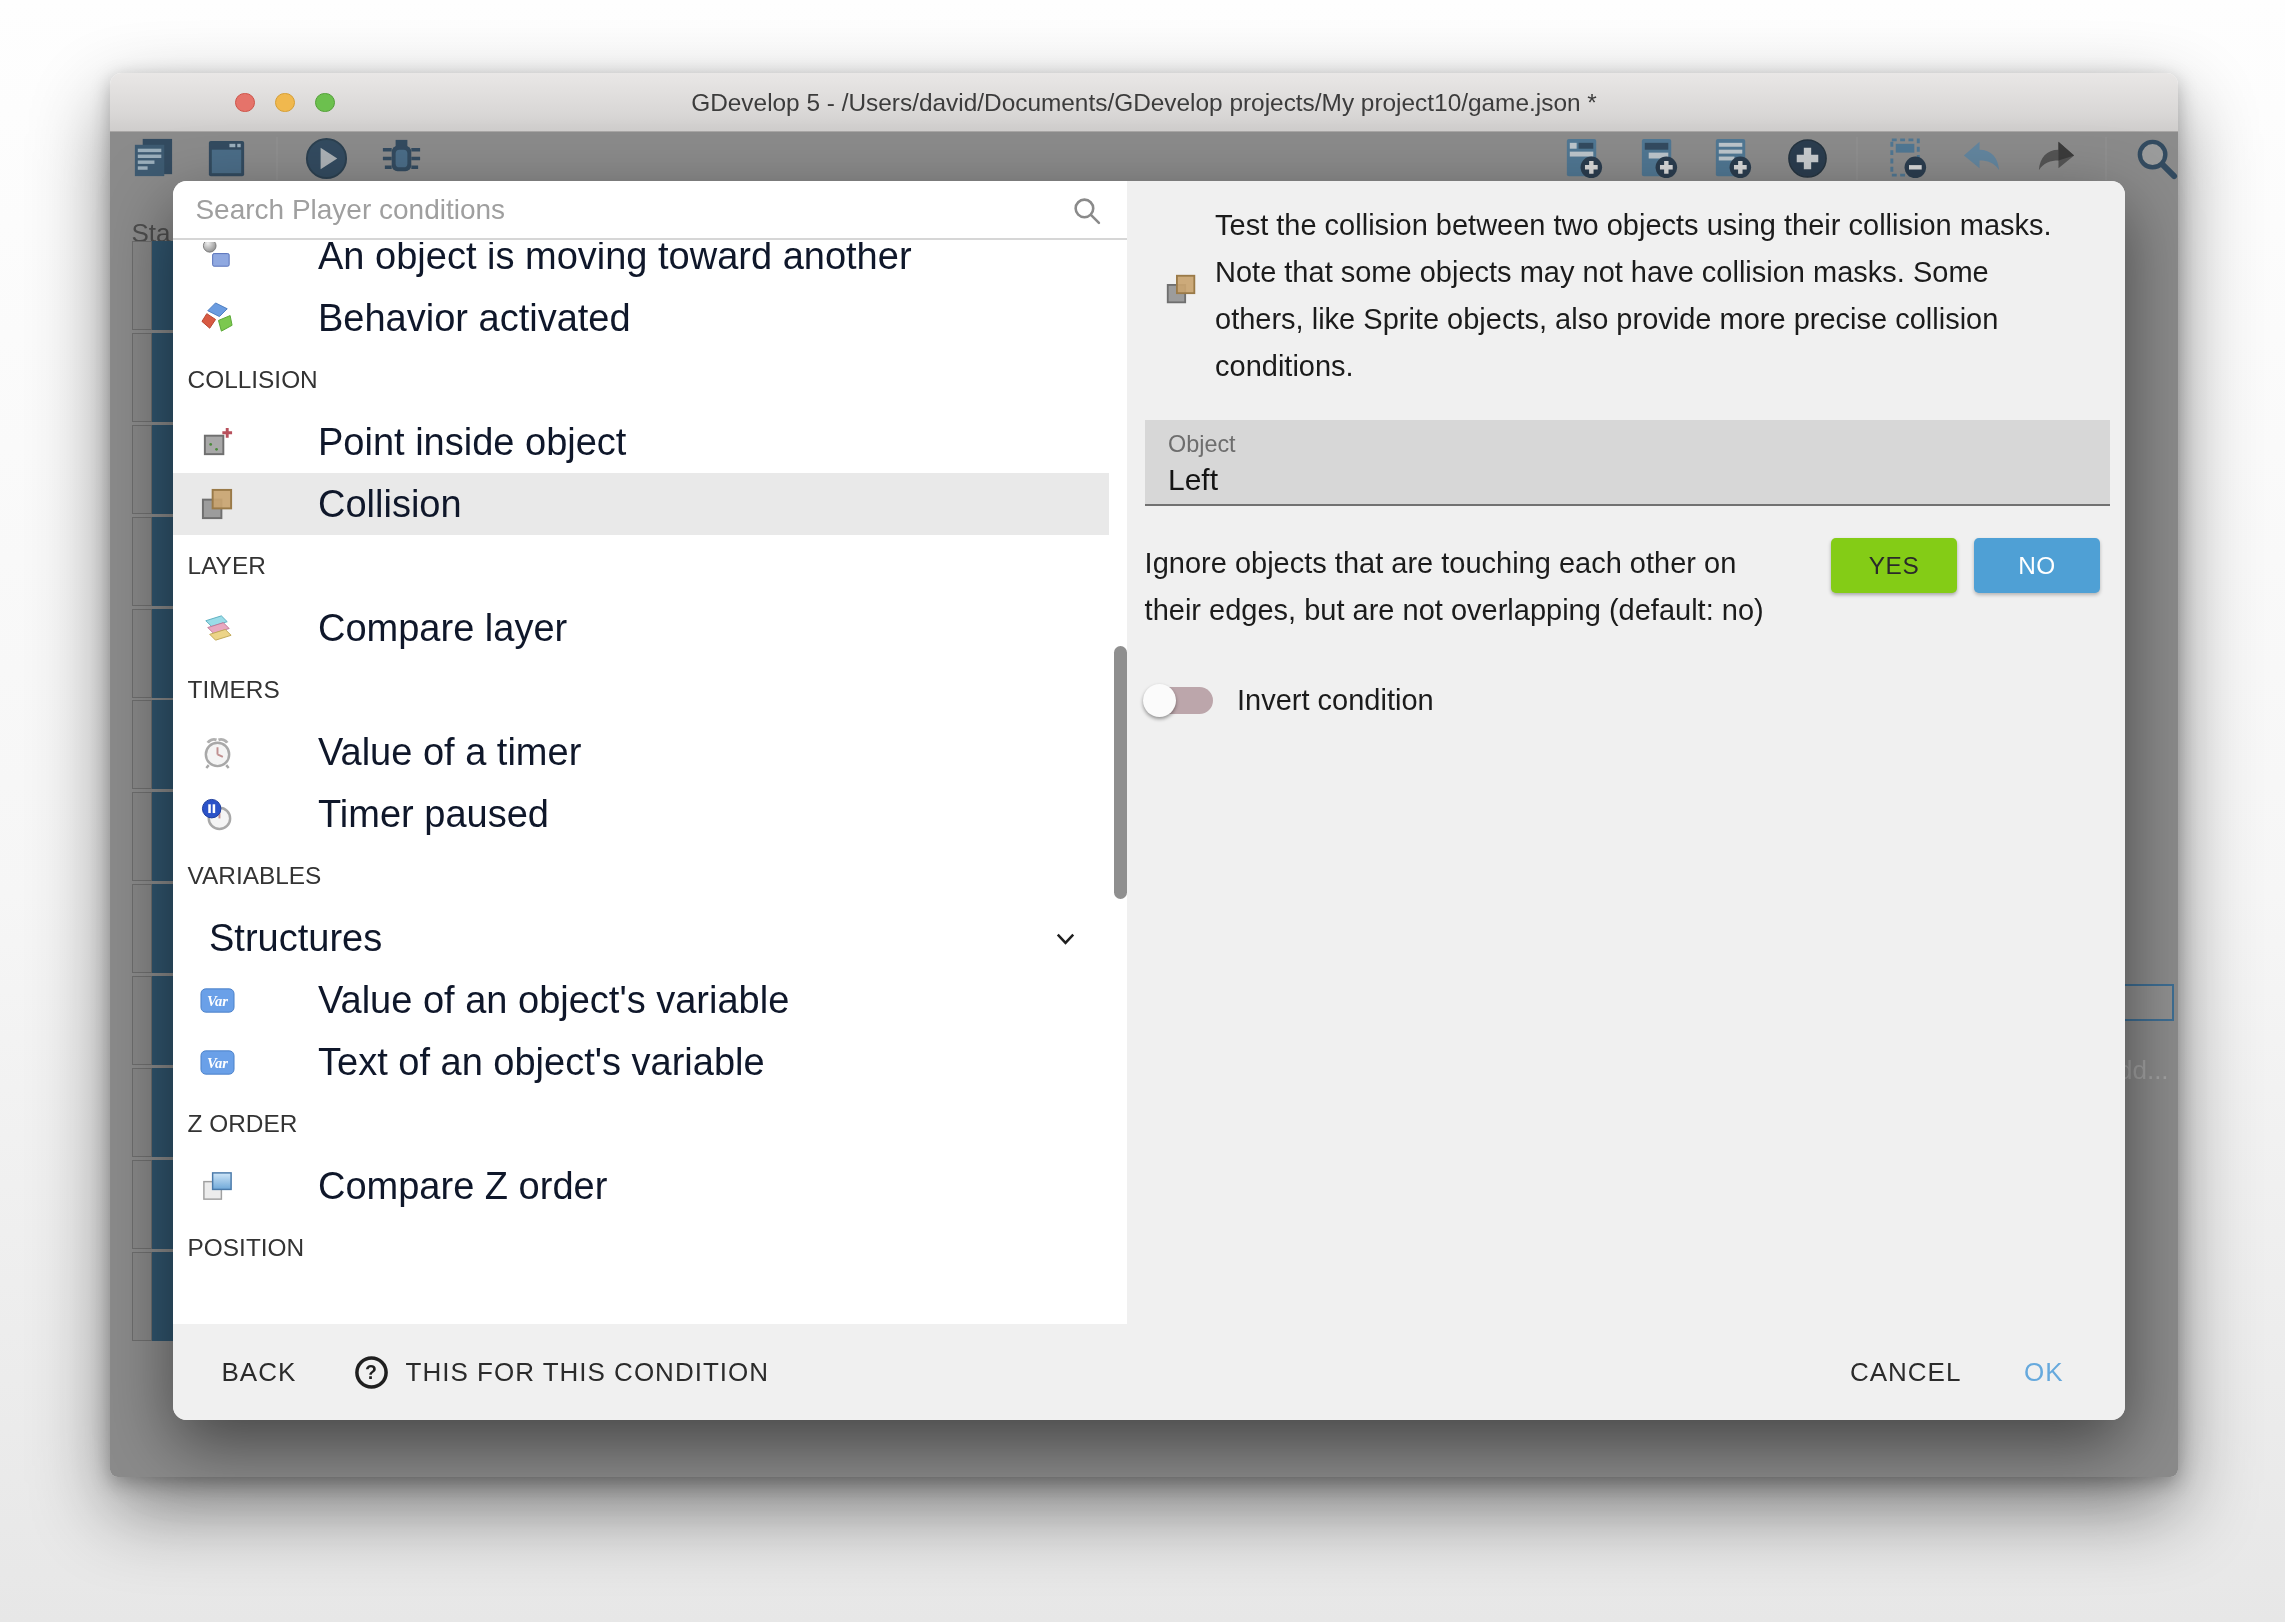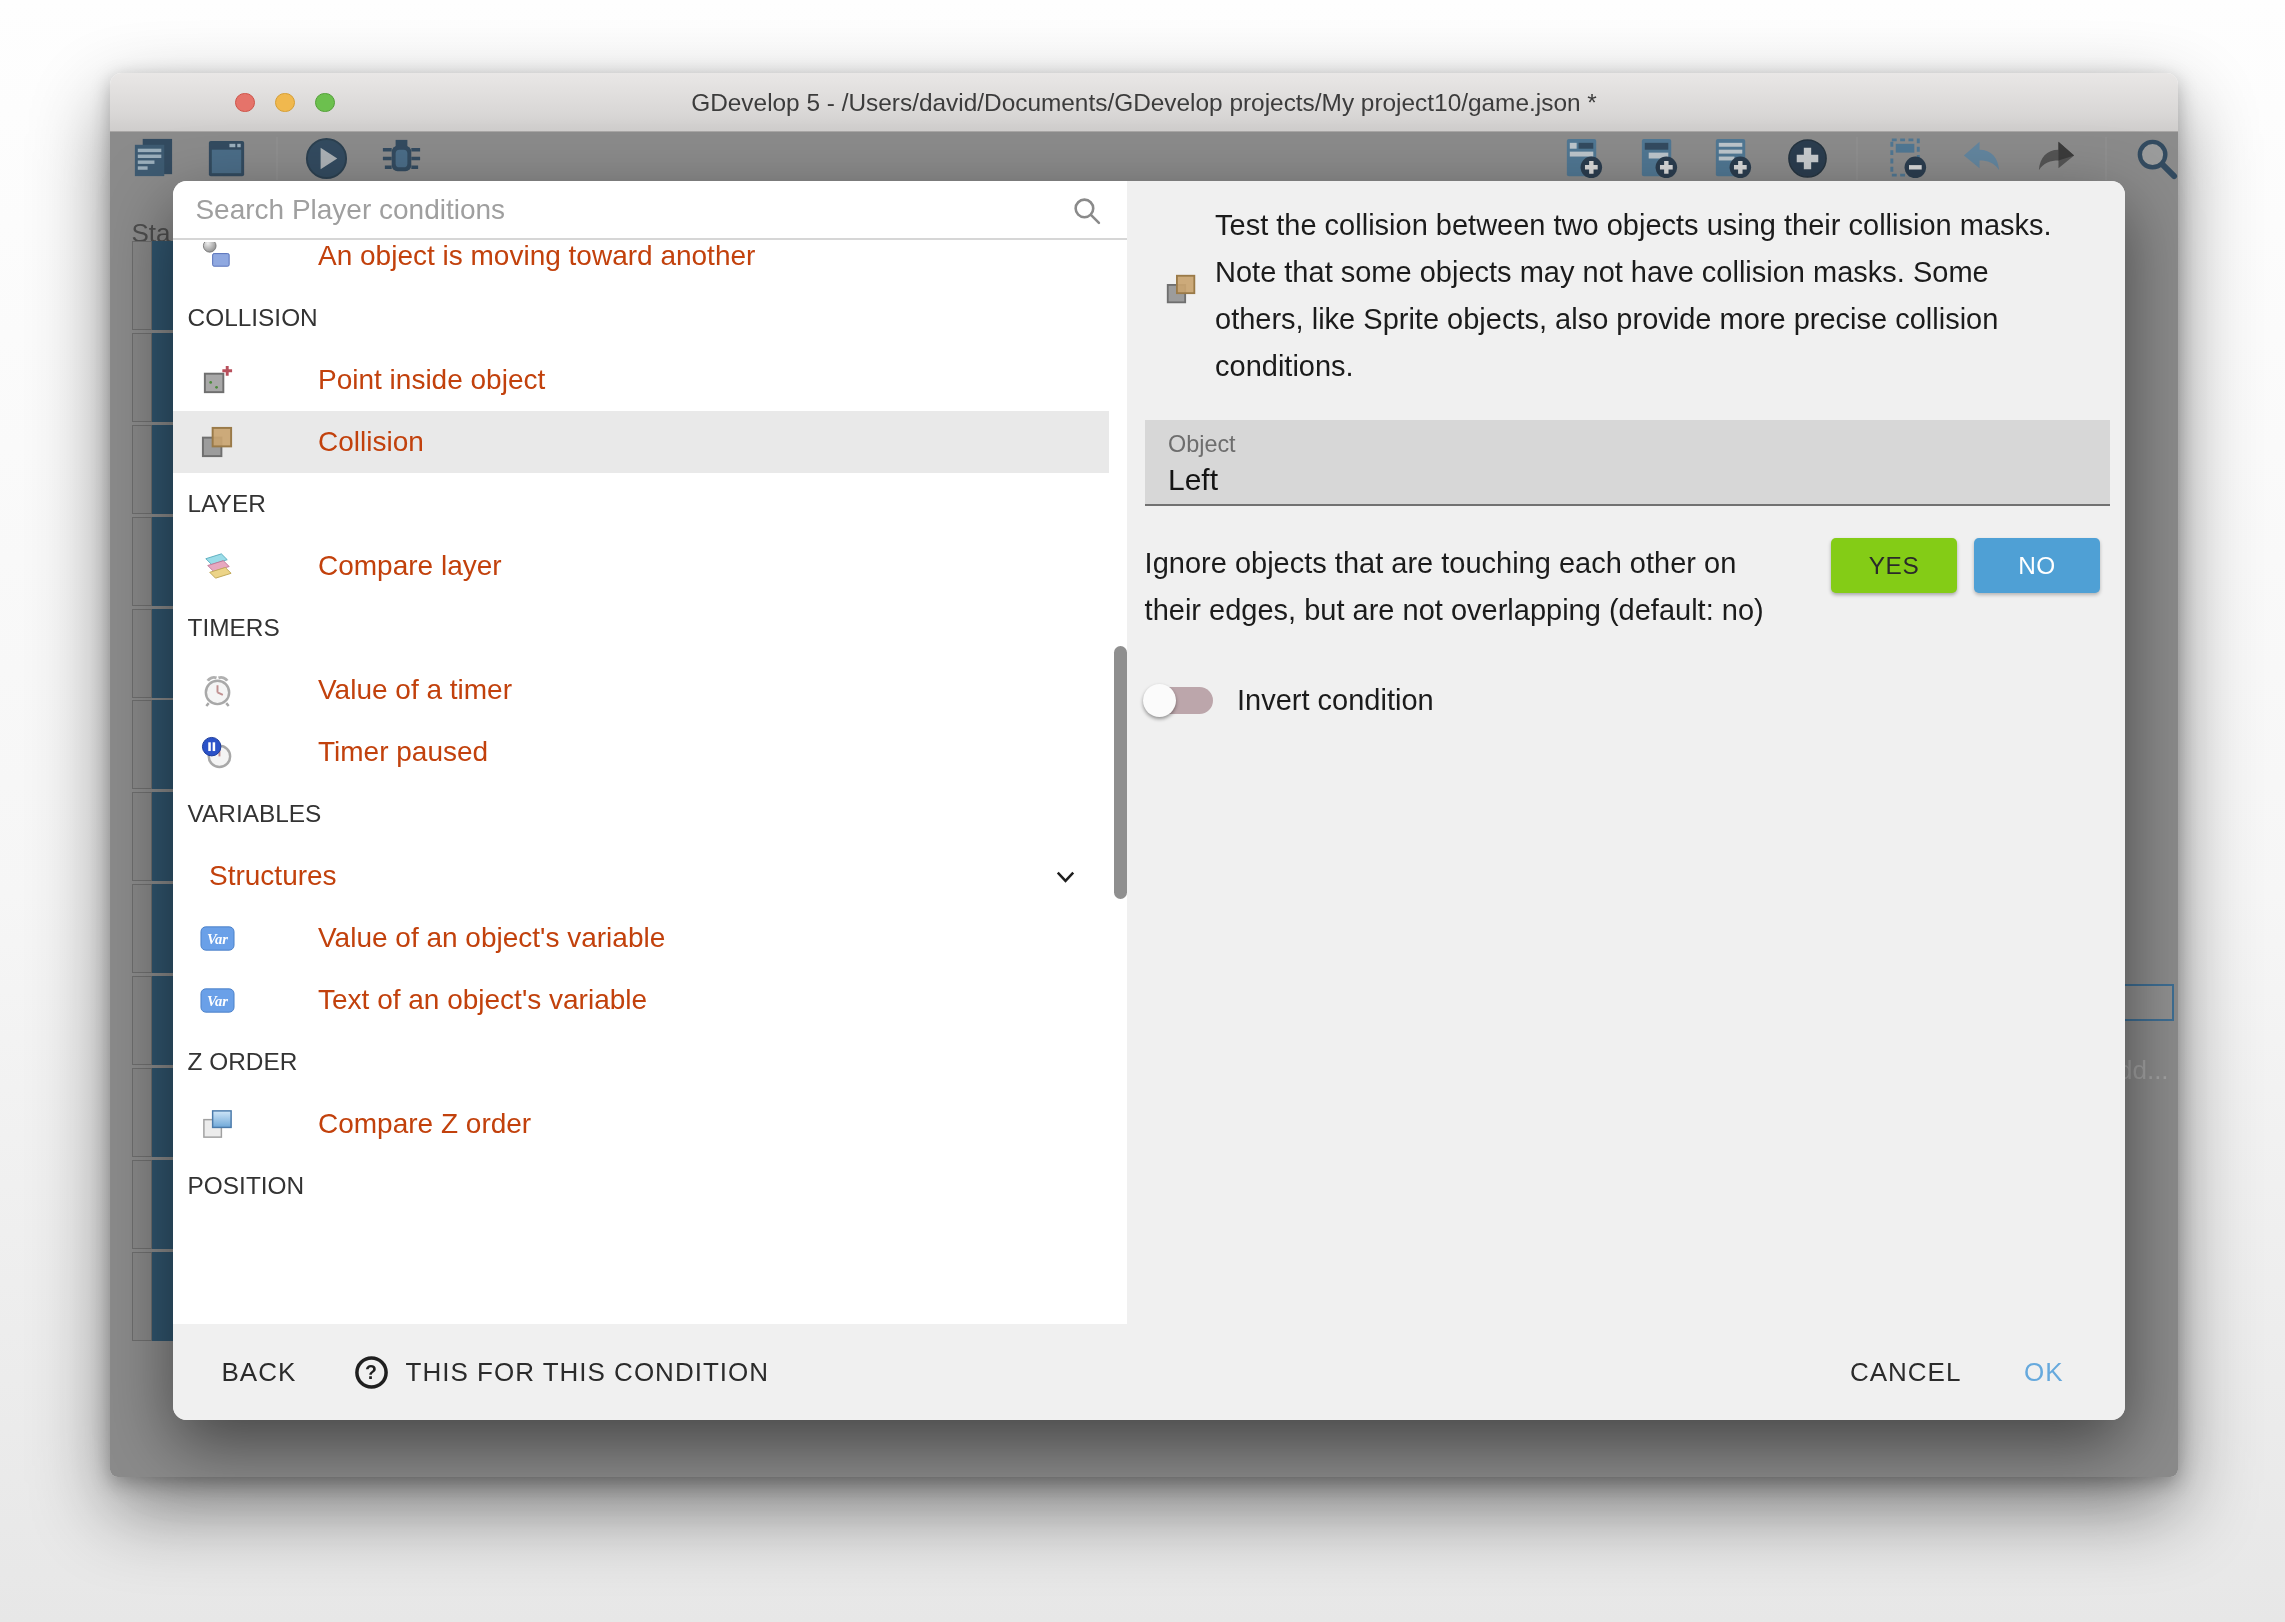--- a/index.html
+++ b/index.html
@@ -50,21 +50,21 @@
 
   .list-viewport { position:absolute; left:0; top:61px; right:0; bottom:0; overflow:hidden; }
   .list-inner { margin-top:-16.6px; }
   .list-header { height:62px; display:flex; align-items:center; padding-left:14.6px;
                  font-size:24.4px; color:#333; }
   .list-item { height:62px; display:flex; align-items:center; padding-left:27px; width:936px;
                cursor:pointer; position:relative; }
   .list-item.selected { background:#e9e9e9; }
   .li-icon { width:35px; height:35px; flex:0 0 35px; }
   .li-icon svg { width:35px; height:35px; }
-  .li-label { margin-left:83px; font-size:28px; color:#c2410c; white-space:nowrap; }
+  .li-label { margin-left:83px; font-size:38px; color:#0f172a; white-space:nowrap; }
   .list-item.no-icon { padding-left:36px; }
   .list-item.no-icon .li-label { margin-left:0; }
   .li-chevron { position:absolute; right:29px; width:29px; height:29px; }
   .scroll-thumb { position:absolute; left:941px; top:465px; width:12.7px; height:253px;
                   background:#8f8f8f; border-radius:6.8px; }
 
   .right-panel { position:absolute; left:954px; top:0; width:999px; height:1143px; background:#f0f0f0; }
   .desc-icon { position:absolute; left:38px; top:92px; width:33px; height:33px; }
   .desc-icon svg { width:33px; height:33px; }
   .desc { position:absolute; left:88px; top:20.5px; width:892px; font-size:29px; line-height:47px; color:#1b1b1b; }
@@ -290,20 +290,28 @@
                     <radialGradient id="sph" cx="35%" cy="30%" r="75%">
                       <stop offset="0%" stop-color="#ededed"></stop>
                       <stop offset="100%" stop-color="#8f8f8f"></stop>
                     </radialGradient>
                   </defs>
                   <circle cx="10" cy="7" r="6.5" fill="url(#sph)" stroke="#7d7d7d"></circle>
                   <rect x="13" y="15" width="17" height="13" rx="1.5" fill="#8fa8e0" stroke="#5570b8"></rect>
                 </svg></span>
               <span class="li-label">An object is moving toward another</span>
             </div>
+            <div class="list-item">
+              <span class="li-icon"><svg viewBox="0 0 36 36">
+                  <path d="M16 2 L28 8 L20 16 L8 10 Z" fill="#6b9ce0" stroke="#4a7cc0"></path>
+                  <path d="M7 13 L16 19 L10 28 L2 21 Z" fill="#d85a43" stroke="#b84430"></path>
+                  <path d="M19 20 L31 15 L33 25 L22 31 Z" fill="#7cc84f" stroke="#5aa836"></path>
+                </svg></span>
+              <span class="li-label">Behavior activated</span>
+            </div>
             <div class="list-header">COLLISION</div>
             <div class="list-item">
               <span class="li-icon"><svg viewBox="0 0 36 36">
                   <rect x="5" y="11" width="19" height="19" fill="#a8a8a8" stroke="#6f6f6f" stroke-width="2"></rect>
                   <circle cx="11" cy="20" r="1.4" fill="#4a8a3a"></circle>
                   <circle cx="17" cy="25" r="1.4" fill="#4a8a3a"></circle>
                   <path d="M28 3 v10 M23 8 h10" stroke="#b8505c" stroke-width="3"></path>
                 </svg></span>
               <span class="li-label">Point inside object</span>
             </div>

